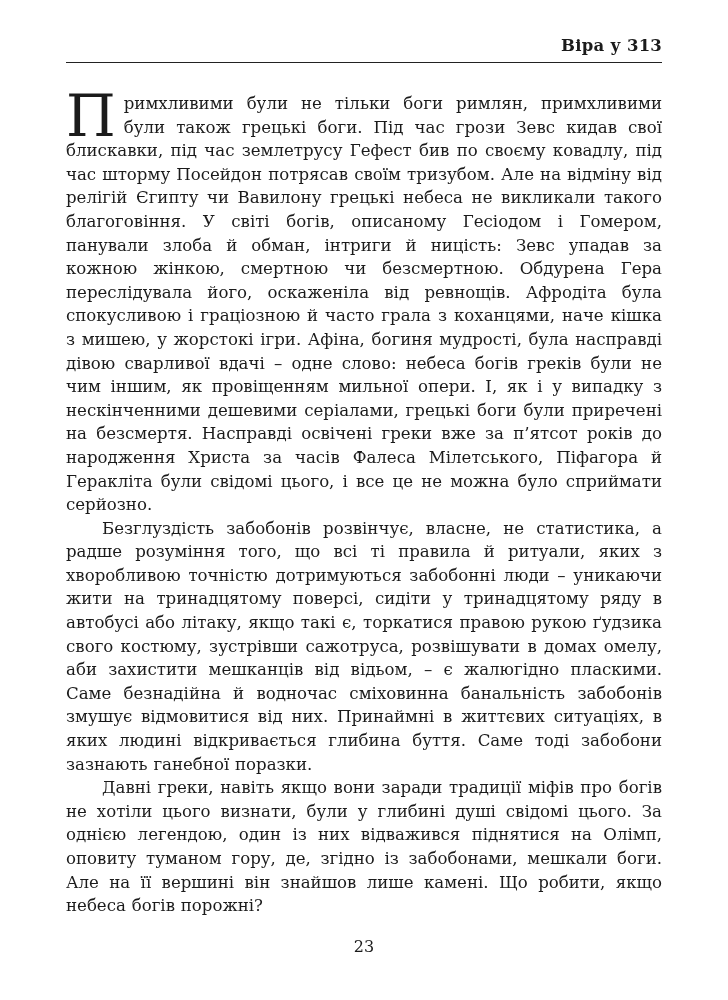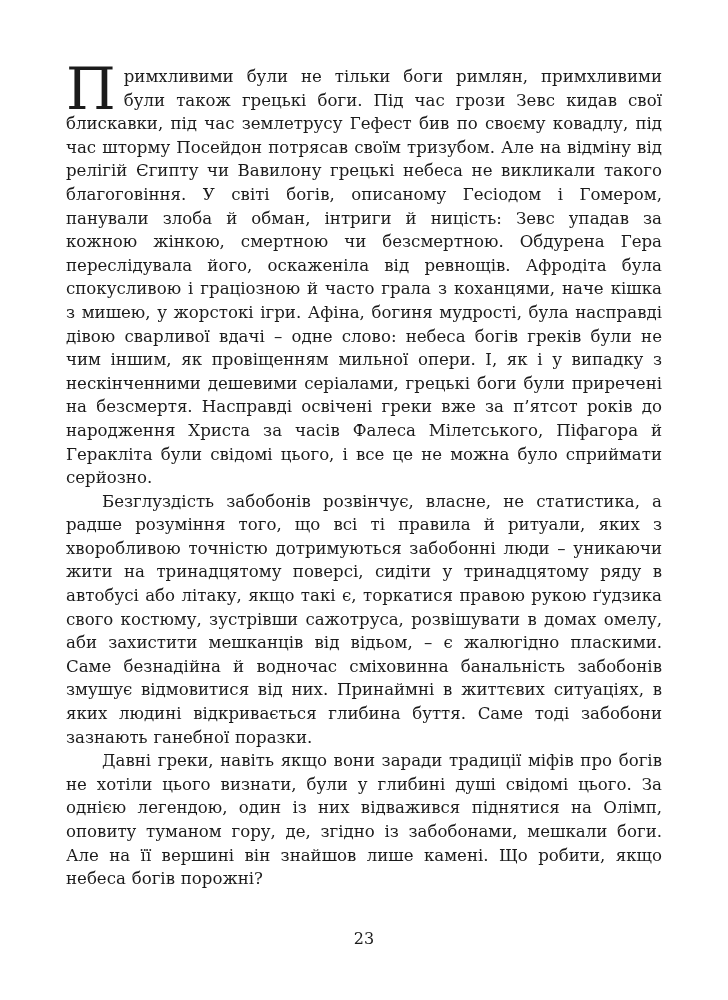--- a/index.html
+++ b/index.html
@@ -58,33 +58,37 @@
     font-size: 57px;
     line-height: 44px;
     padding: 2px 8px 0 0;
     font-weight: normal;
     color: #1b1b1b;
   }
   .page-footer {
     position: absolute;
     left: 0;
     right: 0;
-    bottom: 52px;
+    bottom: 44px;
     text-align: center;
   }
   .page-number {
     font-size: 16px;
     color: #1b1b1b;
   }
 </style>
 </head>
 <body>
 
 <div class="page">
 
+  <header class="page-header">
+    <span class="header-title">Віра у 313</span>
+    <hr class="header-rule">
+  </header>
 
   <main class="page-body">
 
 
     <p class="para no-indent dropcap-para">
       <span class="dropcap">П</span><span>римхливими були не тільки боги римлян, примхливими були також грецькі боги. Під час грози Зевс кидав свої блискавки, під час землетрусу Гефест бив по своєму ковадлу, під час шторму Посейдон потрясав своїм тризубом. Але на відміну від релігій Єгипту чи Вавилону грецькі небеса не викликали такого благоговіння. У світі богів, описаному Гесіодом і Гомером, панували злоба й обман, інтриги й ницість: Зевс упадав за кожною жінкою, смертною чи безсмертною. Обдурена Гера переслідувала його, оскаженіла від ревнощів. Афродіта була спокусливою і граціозною й часто грала з коханцями, наче кішка з мишею, у жорстокі ігри. Афіна, богиня мудрості, була насправді дівою сварливої вдачі – одне слово: небеса богів греків були не чим іншим, як провіщенням мильної опери. І, як і у випадку з нескінченними дешевими серіалами, грецькі боги були приречені на безсмертя. Насправді освічені греки вже за п’ятсот років до народження Христа за часів Фалеса Мілетського, Піфагора й Геракліта були свідомі цього, і все це не можна було сприймати серйозно.</span>
     </p>
 
     <p class="para">Безглуздість забобонів розвінчує, власне, не статистика, а радше розуміння того, що всі ті правила й ритуали, яких з хворобливою точністю дотримуються забобонні люди – уникаючи жити на тринадцятому поверсі, сидіти у тринадцятому ряду в автобусі або літаку, якщо такі є, торкатися правою рукою ґудзика свого костюму, зустрівши сажотруса, розвішувати в домах омелу, аби захистити мешканців від відьом, – є жалюгідно пласкими. Саме безнадійна й водночас сміховинна банальність забобонів змушує відмовитися від них. Принаймні в життєвих ситуаціях, в яких людині відкривається глибина буття. Саме тоді забобони зазнають ганебної поразки.</p>
 

